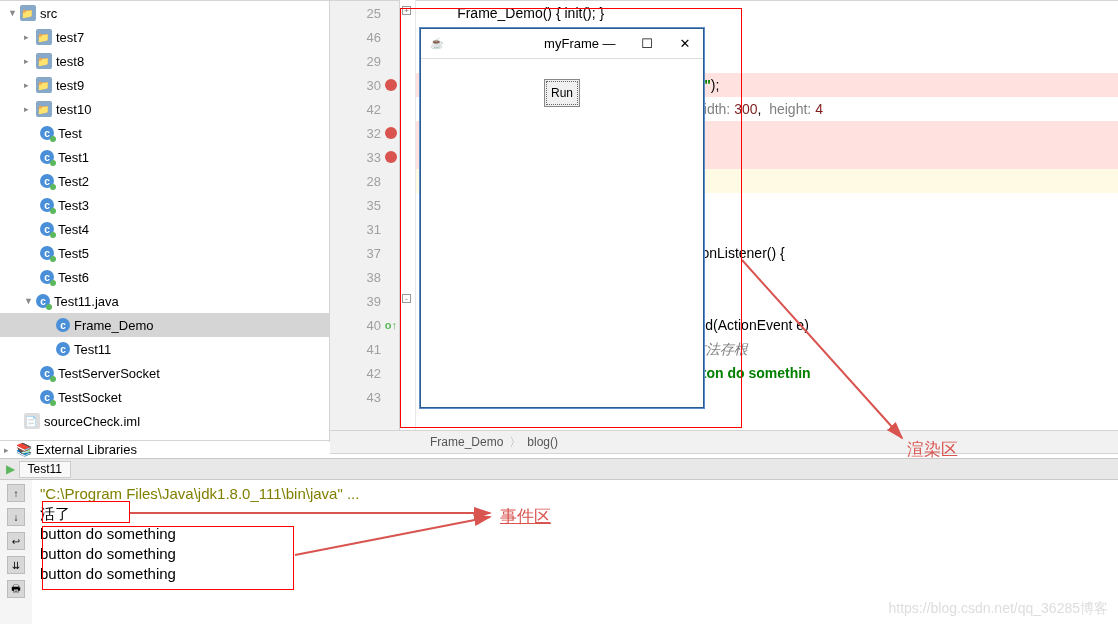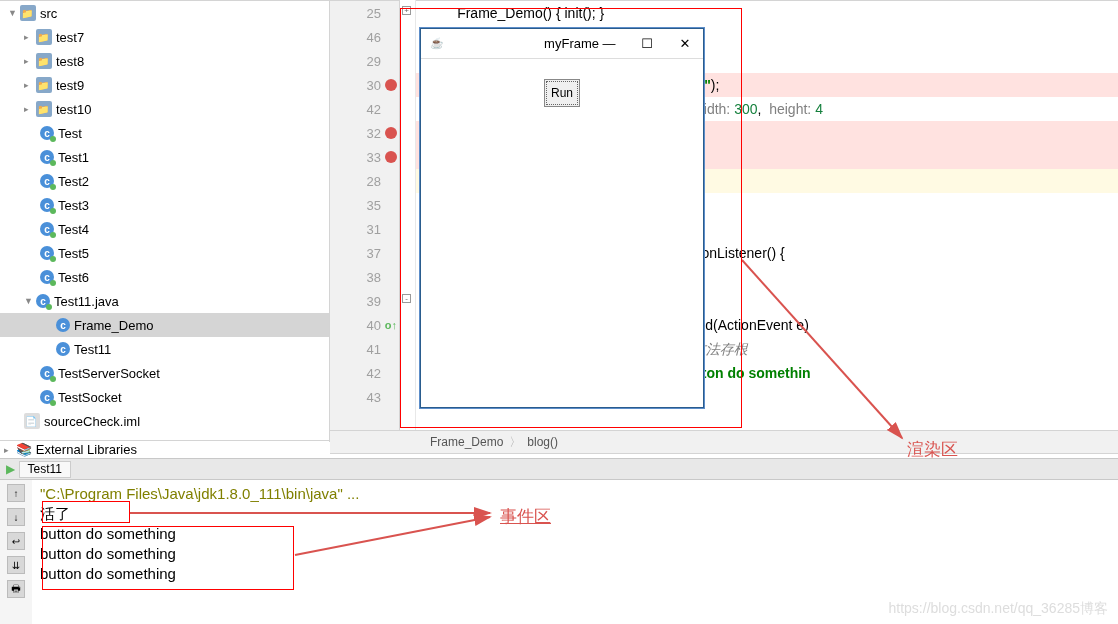--- a/index.html
+++ b/index.html
@@ -24,21 +24,21 @@
     .fold-plus { position: absolute; width: 9px; height: 9px; border: 1px solid #999; background: #fff; font-size: 8px; line-height: 7px; text-align: center; color: #666; }
     .gutter-icon-of { position: absolute; right: 2px; color: #5cb85c; font-size: 11px; font-weight: bold; }
 
     .editor { position: absolute; left: 416px; top: 0; right: 0; height: 418px; background: #fff; font-family: Consolas, monospace; font-size: 14px; border-top: 1px solid #d4d4d4; }
     .code-line { height: 24px; line-height: 24px; white-space: pre; padding-left: 10px; }
     .code-line.bp-bg { background: #ffe2e0; }
     .code-line.current { background: #fffae3; }
     .kw { color: #000080; font-weight: bold; }
     .str { color: #008000; font-weight: bold; }
     .param { color: #808080; }
-    .num { color: #15803d; }
+    .num { color: #7f1d1d; }
     .comment-todo { color: #008080; font-style: italic; font-weight: bold; }
     .comment-cn { color: #808080; font-style: italic; }
     .static-it { font-style: italic; }
     .annotation { color: #808000; }
 
     .red-box-editor { position: absolute; left: 400px; top: 8px; width: 342px; height: 420px; border: 1px solid red; pointer-events: none; }
 
     .breadcrumb { position: absolute; left: 330px; top: 430px; right: 0; height: 24px; background: #f1f1f1; border-top: 1px solid #d4d4d4; border-bottom: 1px solid #d4d4d4; font-size: 12px; color: #555; display: flex; align-items: center; padding-left: 100px; }
     .breadcrumb-sep { margin: 0 6px; color: #aaa; }
 

